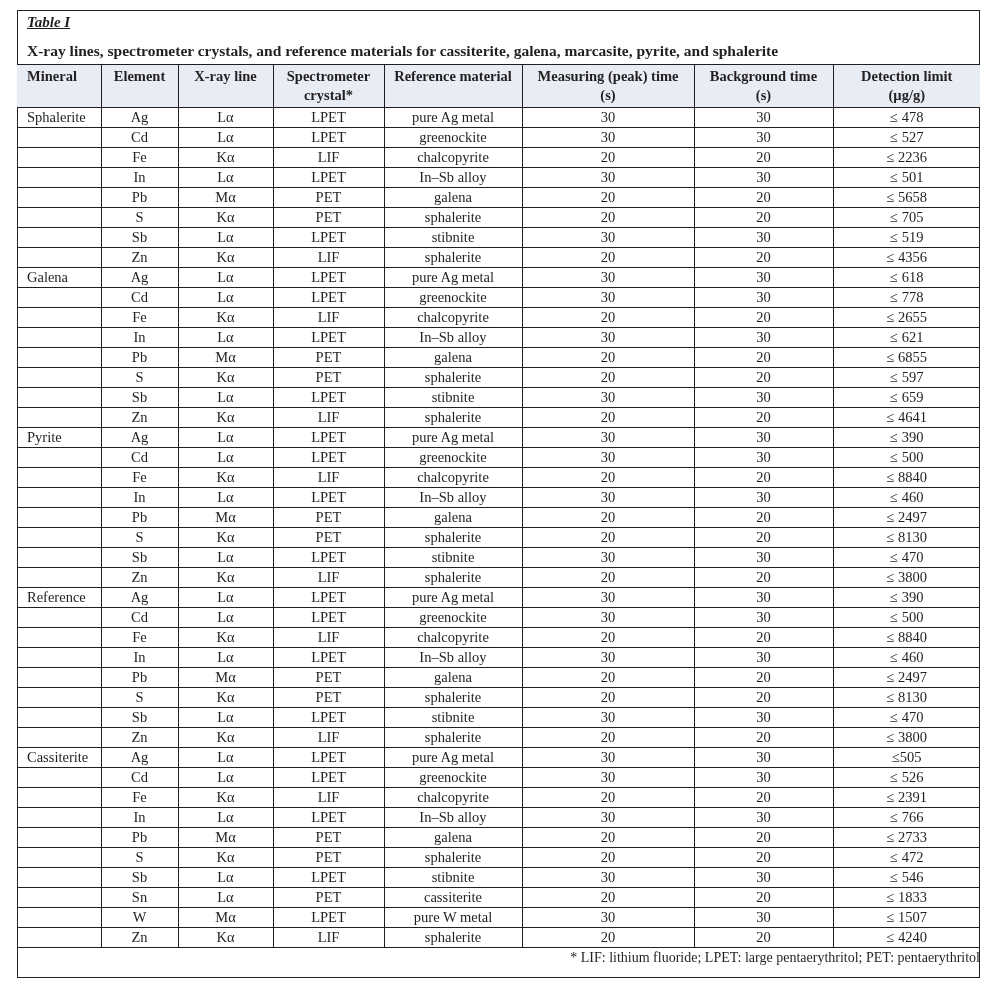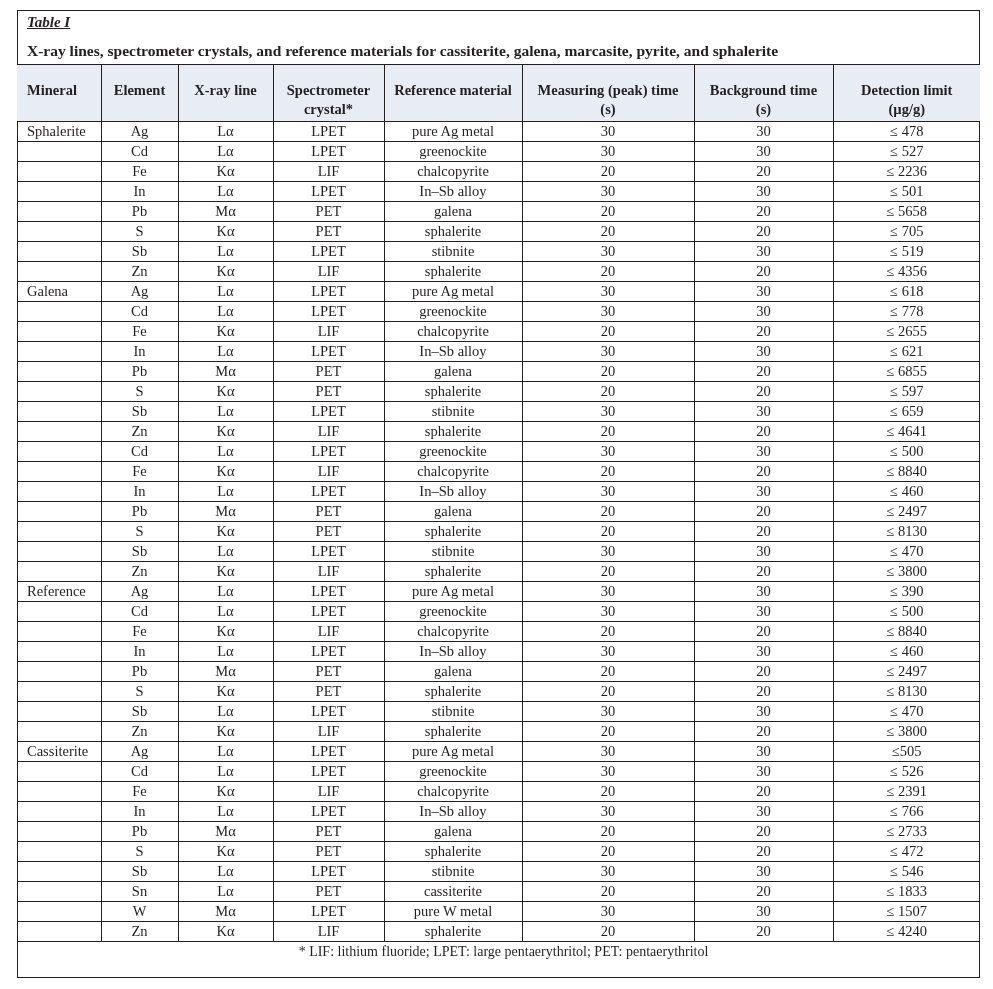--- a/index.html
+++ b/index.html
@@ -7,26 +7,26 @@
          font-family: "DejaVu Serif", "Liberation Serif", serif; color: #231f20; }
   .frame { position: absolute; left: 17px; top: 10px; width: 963px; height: 968px;
            border: 1.3px solid #231f20; box-sizing: border-box; }
   .caption-label { position: absolute; left: 27px; top: 14px; font-style: italic; font-weight: bold;
                    font-size: 15px; font-family: "Liberation Serif", serif; text-decoration: underline; }
   .caption-title { position: absolute; left: 27px; top: 42px; font-weight: bold;
                    font-size: 15.5px; font-family: "Liberation Serif", serif; white-space: nowrap; }
   table { position: absolute; left: 17px; top: 64px; width: 963px; border-collapse: collapse;
           table-layout: fixed; font-family: "Liberation Serif", serif; font-size: 14.5px; }
   th, td { border: 1.3px solid #231f20; padding: 0; text-align: center; overflow: hidden; white-space: nowrap; }
-  th { background: #e8edf5; font-weight: bold; height: 40px; vertical-align: top; line-height: 19px; padding-top: 16px; font-size: 14.5px; }
+  th { background: #e8edf5; font-weight: bold; height: 40px; vertical-align: top; line-height: 19px; padding-top: 2px; font-size: 14.5px; }
   td { height: 19px; line-height: 19px; }
   td.mineral { text-align: left; padding-left: 10px; }
   th.mineral { text-align: left; padding-left: 10px; }
   tr:first-child th { border-top: 1.3px solid #231f20; }
-  td.foot { text-align: center; padding-left: 10px; font-size: 14px; height: 19px; }
+  td.foot { text-align: right; padding-left: 10px; font-size: 14px; height: 19px; }
   .c1 { width: 84px; } .c2 { width: 77px; } .c3 { width: 95px; } .c4 { width: 111px; }
   .c5 { width: 138px; } .c6 { width: 172px; } .c7 { width: 139px; } .c8 { width: 147px; }
   table { border-left: none; border-right: none; }
   th:first-child, td:first-child { border-left: none; }
   th:last-child, td:last-child { border-right: none; }
   tr.last-row td { border-bottom: none; }
 </style>
 </head>
 <body>
 
@@ -236,20 +236,30 @@
         <td class="mineral"></td>
         <td>Zn</td>
         <td>Kα</td>
         <td>LIF</td>
         <td>sphalerite</td>
         <td>20</td>
         <td>20</td>
         <td>≤ 4641</td>
       </tr>
       <tr>
+        <td class="mineral">Pyrite</td>
+        <td>Ag</td>
+        <td>Lα</td>
+        <td>LPET</td>
+        <td>pure Ag metal</td>
+        <td>30</td>
+        <td>30</td>
+        <td>≤ 390</td>
+      </tr>
+      <tr>
         <td class="mineral"></td>
         <td>Cd</td>
         <td>Lα</td>
         <td>LPET</td>
         <td>greenockite</td>
         <td>30</td>
         <td>30</td>
         <td>≤ 500</td>
       </tr>
       <tr>

